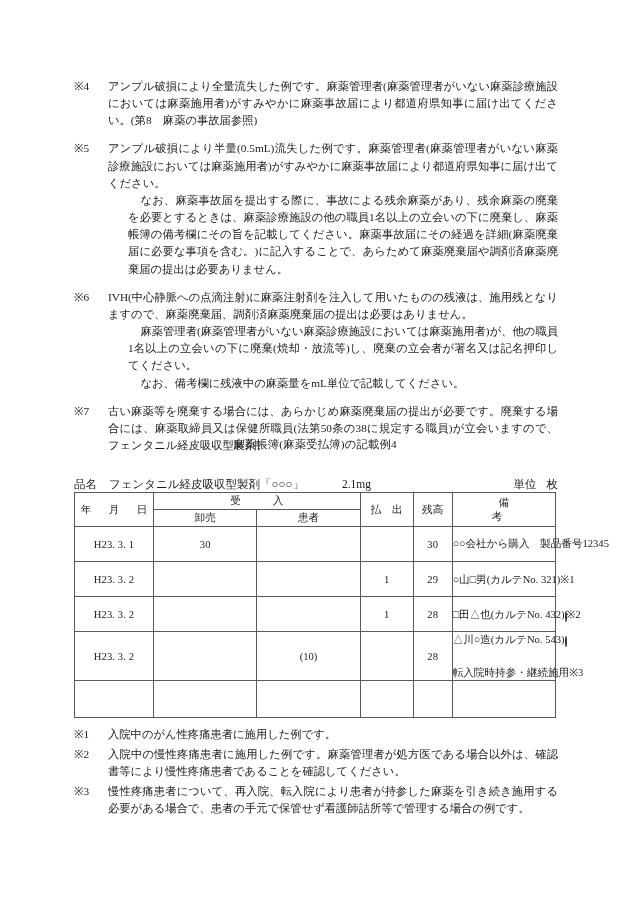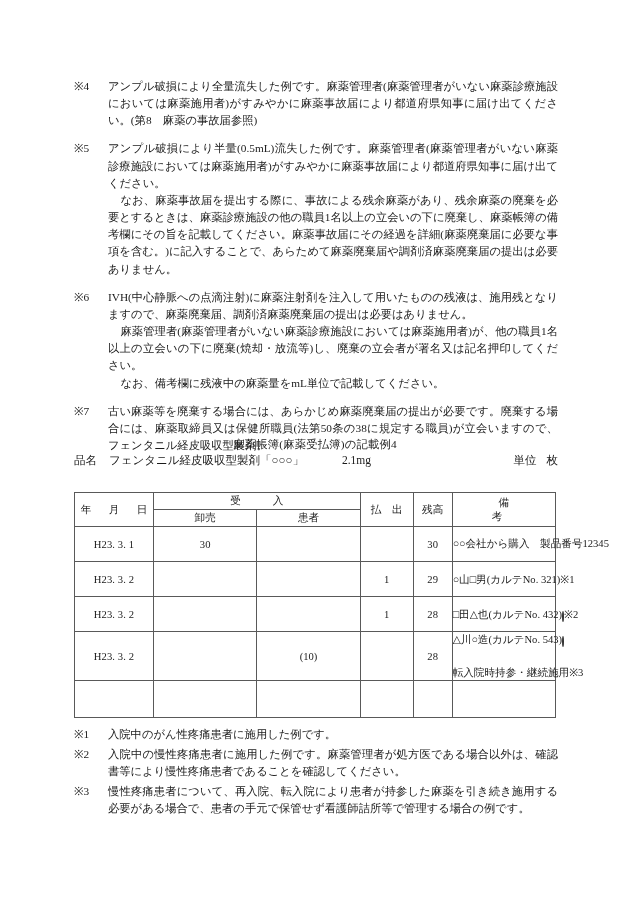--- a/index.html
+++ b/index.html
@@ -47,38 +47,39 @@
   .note-body {
     flex: 1 1 auto;
     text-align: justify;
     text-justify: inter-ideograph;
   }
   .note-body p {
     margin: 0;
   }
   .note-body p.indent {
     text-indent: 1.1em;
+    margin-left: 20px;
   }
 
   
   .doc-title {
     position: absolute;
     left: 0;
     top: 437px;
     width: 630px;
     text-align: center;
     font-size: 11.3px;
     letter-spacing: 0.2px;
   }
 
   
   .product-line {
     position: absolute;
     left: 74px;
-    top: 453px;
+    top: 477px;
     width: 484px;
     font-size: 11.5px;
     display: flex;
     align-items: baseline;
   }
   .pl-label { margin-right: 12px; }
   .pl-name  { white-space: nowrap; }
   .pl-dose  { margin-left: 38px; }
   .pl-spacer { flex: 1 1 auto; }
   .pl-unit-label { margin-right: 10px; font-family: Liberation Mono, monospace; }
@@ -111,20 +112,21 @@
   .h-bot   { height: 16px; }
   .row-std td { height: 34px; margin-left: 44px; }
   .row-tall td { height: 48px; }
   .row-empty td { height: 36px; }
 
   .cell-date { letter-spacing: 0.1px; }
   .cell-biko {
     text-align: left;
     padding: 0 8px;
     position: relative;
+    font-family: Liberation Serif, serif;
   }
   .biko-inner {
     display: flex;
     align-items: baseline;
     width: 100%;
   }
   .biko-text { flex: 0 0 auto; }
   .biko-gap  { flex: 1 1 auto; }
   .biko-ref  { flex: 0 0 auto; padding-right: 2px; }
   .biko-line2 { margin-top: 18px; }

